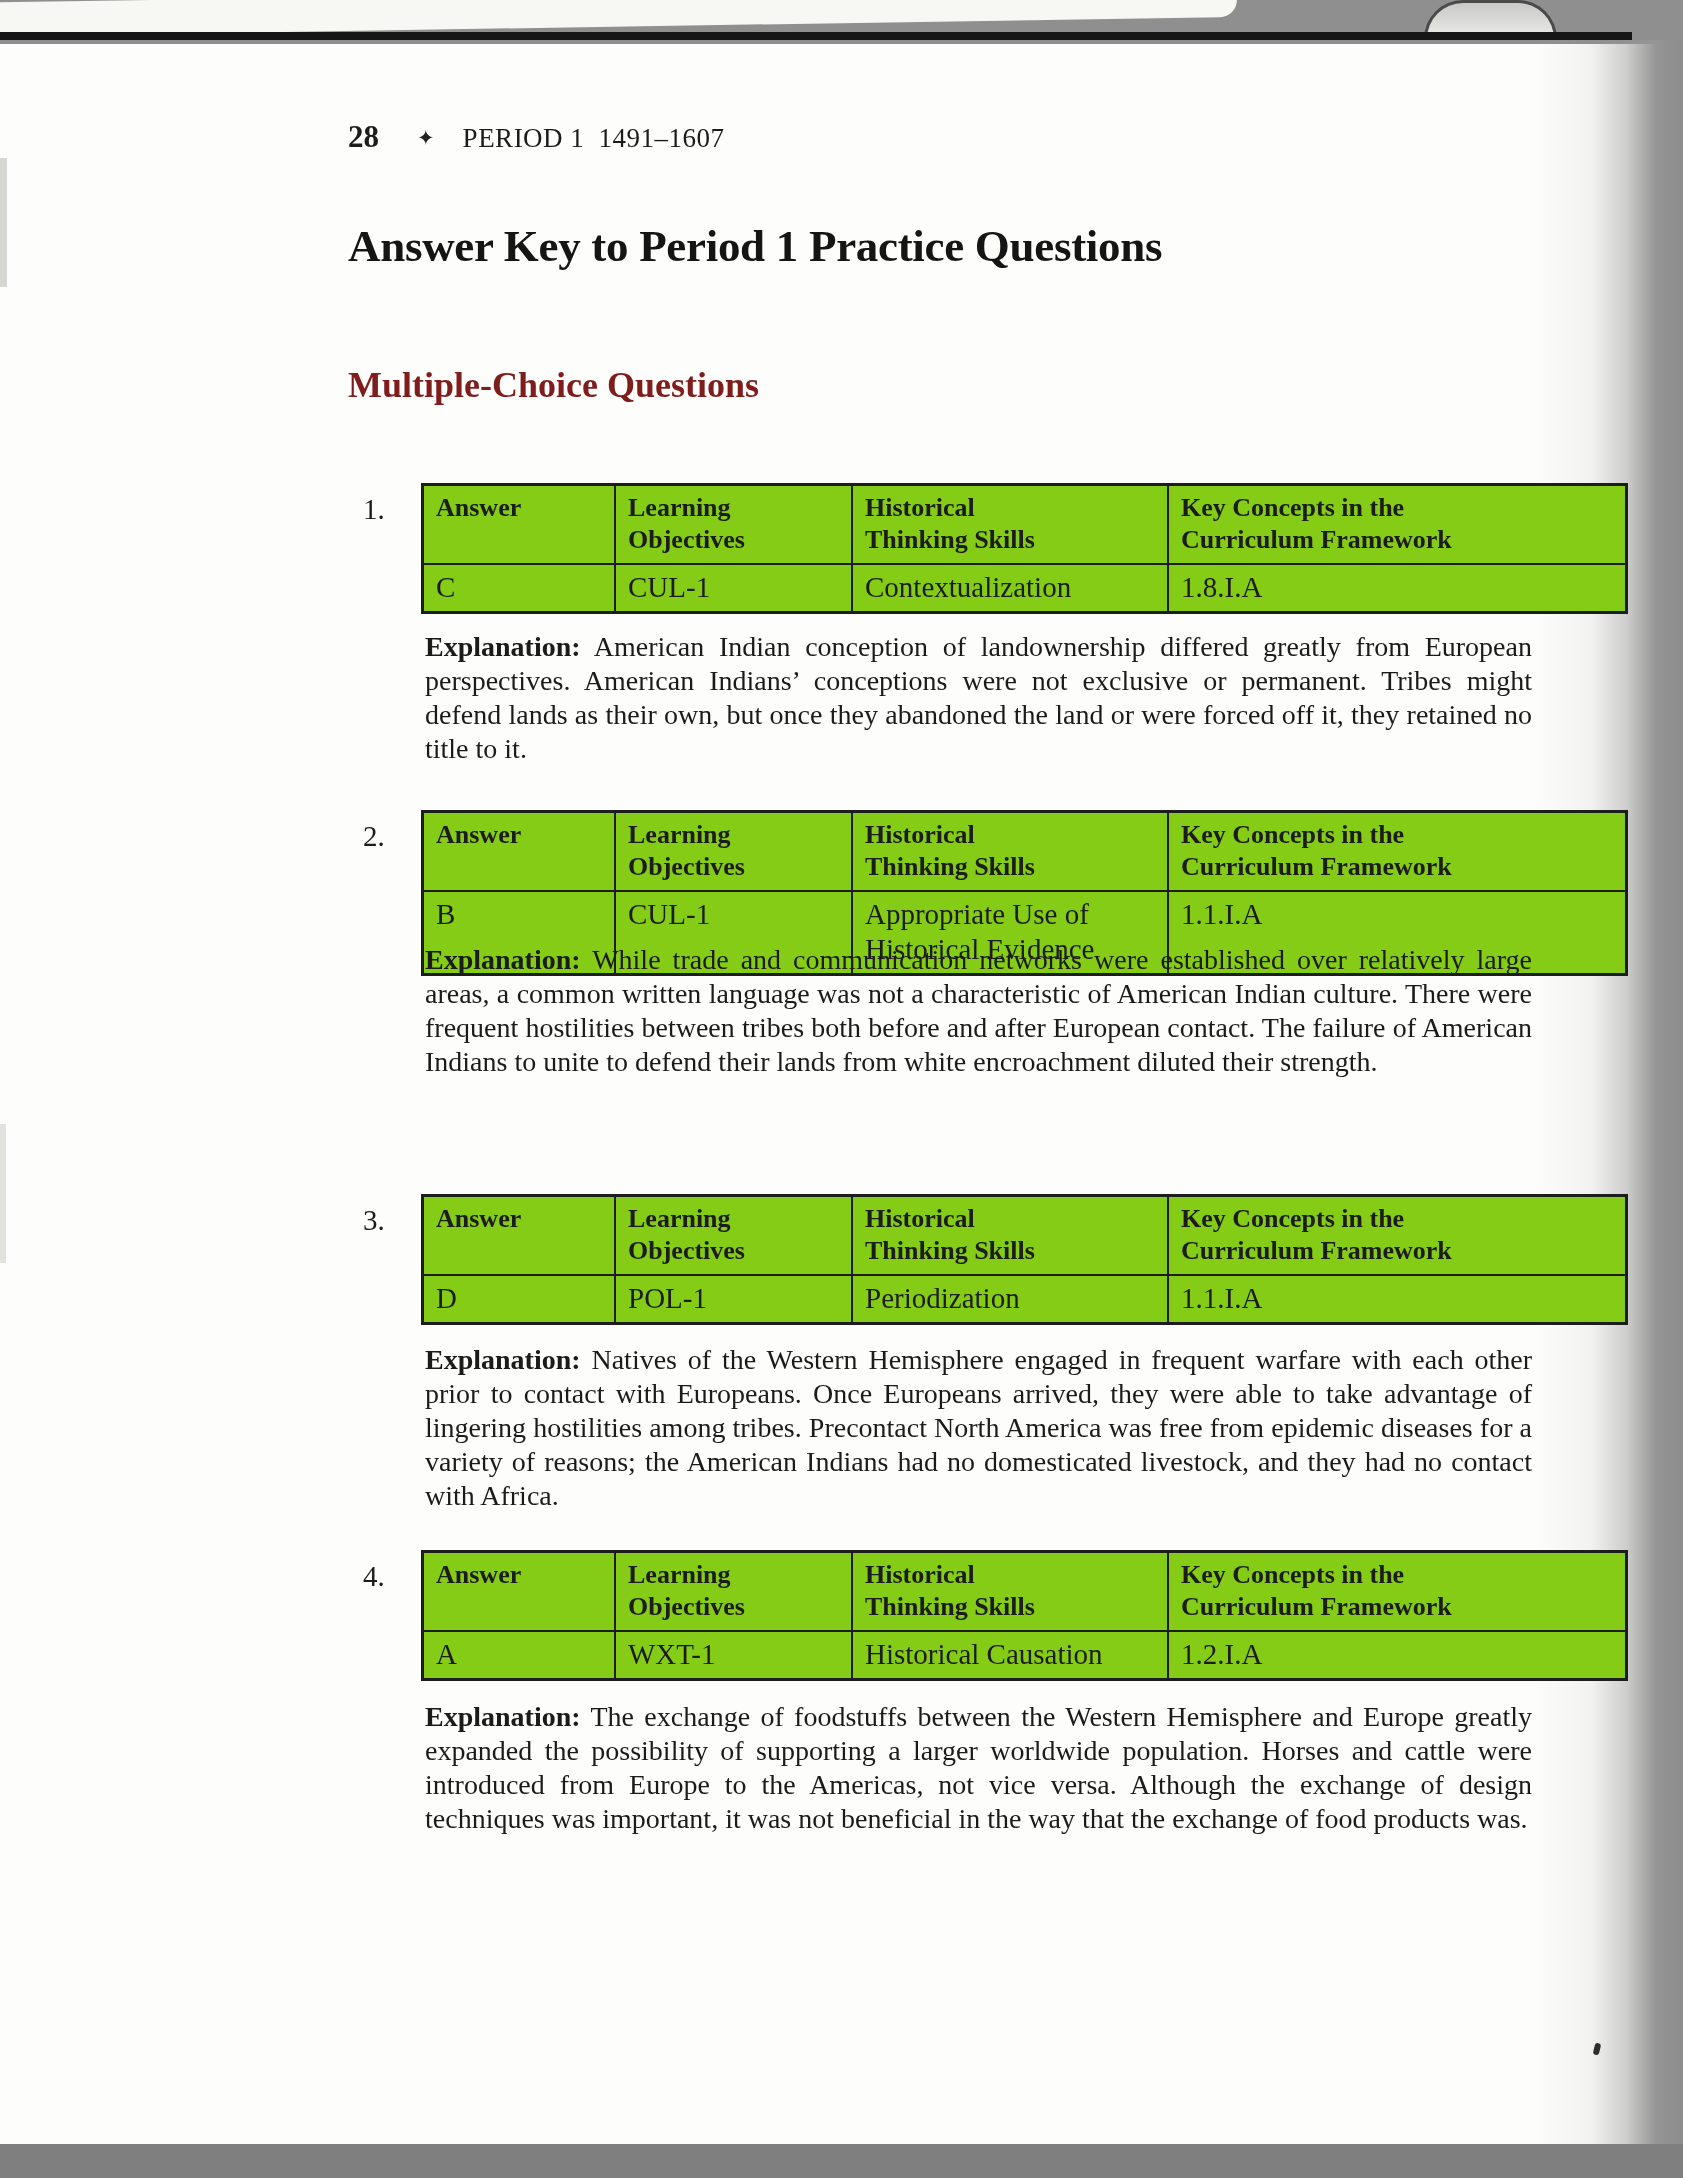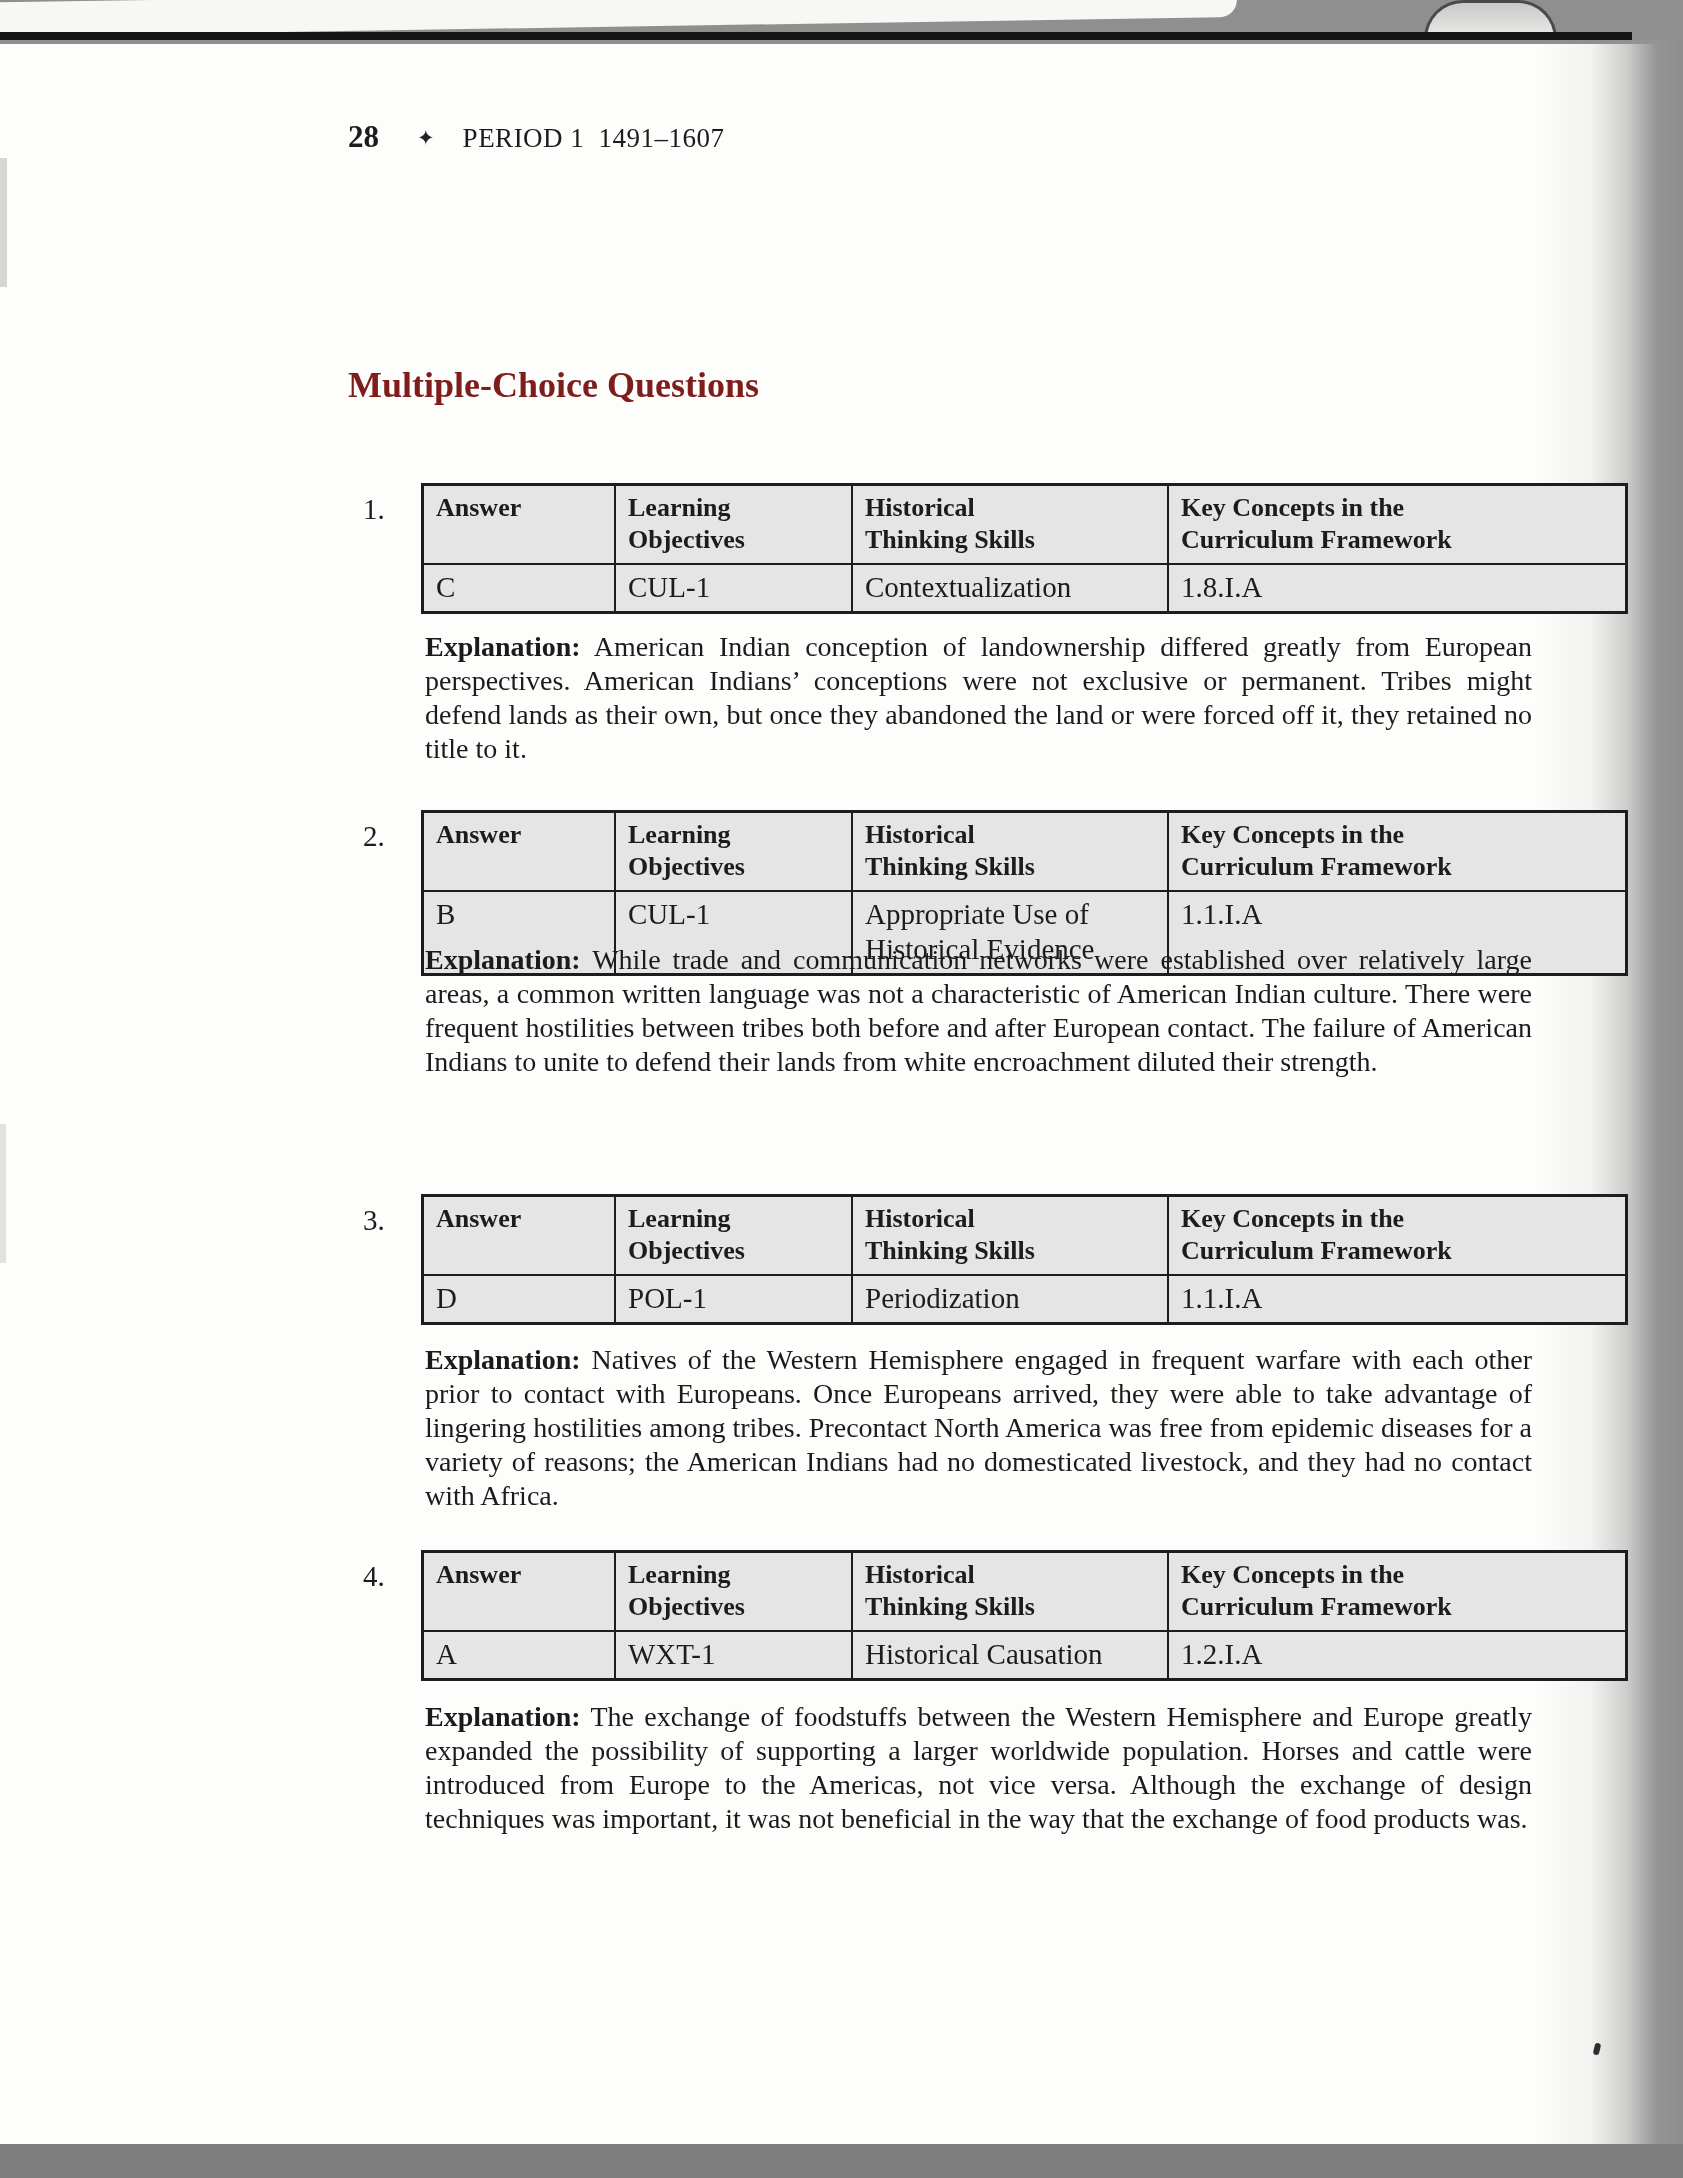--- a/index.html
+++ b/index.html
@@ -31,21 +31,21 @@
   .page-num{font-size:31px;font-weight:bold;}
   .diamond{font-family:"DejaVu Sans",sans-serif;font-size:21px;margin:0 28px 0 38px;color:#222;vertical-align:2px;}
   .period-label{font-size:27px;letter-spacing:0.5px;}
   .period-range{font-size:27px;letter-spacing:0.5px;margin-left:14px;}
   .page-title{position:absolute;left:348px;top:220px;margin:0;font-size:45px;font-weight:bold;letter-spacing:-0.3px;color:#151515;}
   .section-heading{position:absolute;left:348px;top:364px;margin:0;font-size:36px;font-weight:bold;color:#7f1d1d;}
   
   .question{position:absolute;left:421px;width:1107px;}
   .q1{top:483px;} .q2{top:810px;} .q3{top:1194px;} .q4{top:1550px;}
   .qnum{position:absolute;left:-58px;top:10px;font-size:29px;}
-  table.anskey{border-collapse:collapse;width:1107px;table-layout:fixed;background:#e5e5e5;}
+  table.anskey{border-collapse:collapse;width:1107px;table-layout:fixed;background:#84cc16;}
   table.anskey th,table.anskey td{border:2px solid #1d1d1d;vertical-align:top;white-space:pre-line;overflow:hidden;}
   table.anskey{border:3px solid #1d1d1d;}
   table.anskey th{font-size:26px;font-weight:bold;line-height:1.22;text-align:left;padding:6px 10px 8px 12px;}
   table.anskey td{font-size:29px;font-weight:normal;line-height:1.2;padding:5px 10px 6px 12px;}
   .col-answer{width:168px;} .col-lo{width:213px;} .col-hts{width:292px;} .col-kc{width:434px;}
   
   .exp{position:absolute;left:421px;width:1107px;margin:4px;font-size:28px;line-height:34px;
        text-align:justify;color:#1b1b1b;}
   .e1{top:626px;} .e2{top:939px;} .e3{top:1339px;} .e4{top:1696px;}
   .exp b{font-weight:bold;}
@@ -61,20 +61,21 @@
   <div class="top-line"></div>
   <div class="right-shadow"></div>
   <div class="edge-mark-a"></div>
   <div class="edge-mark-b"></div>
   <div class="speckle"></div>
 
   <div class="page-header">
     <span class="page-num">28</span><span class="diamond">✦</span><span class="period-label">PERIOD 1</span><span class="period-range">1491–1607</span>
   </div>
 
+  <h1 class="page-title">Answer Key to Period 1 Practice Questions</h1>
   <h2 class="section-heading">Multiple-Choice Questions</h2>
 
   <div class="question q1">
     <span class="qnum">1.</span>
     <table class="anskey">
       <tbody>
           <tr>
         <th class="col-answer">Answer</th>
         <th class="col-lo">Learning
 Objectives</th>

